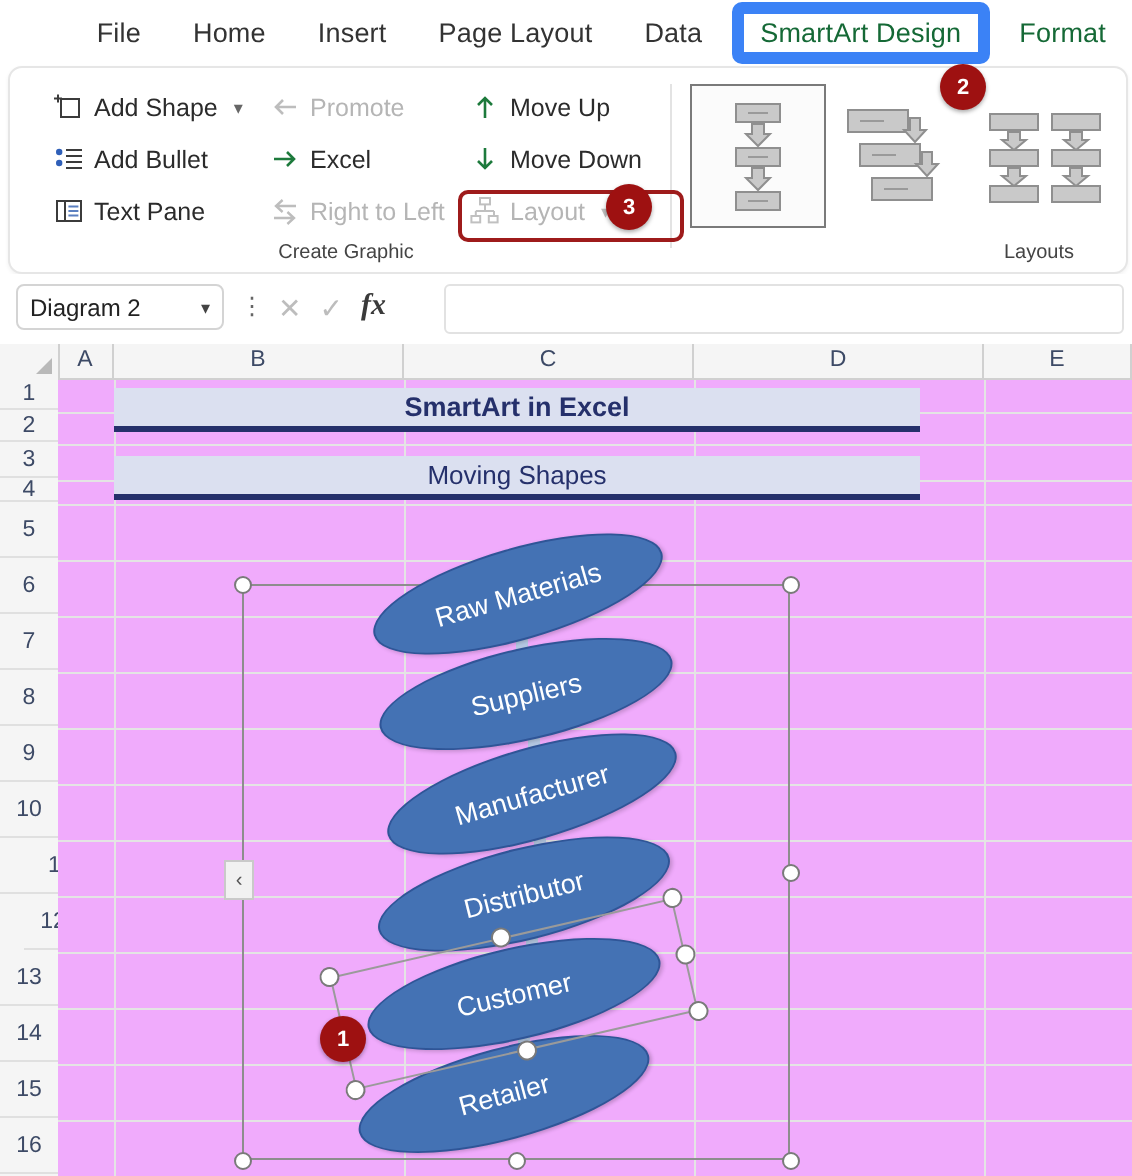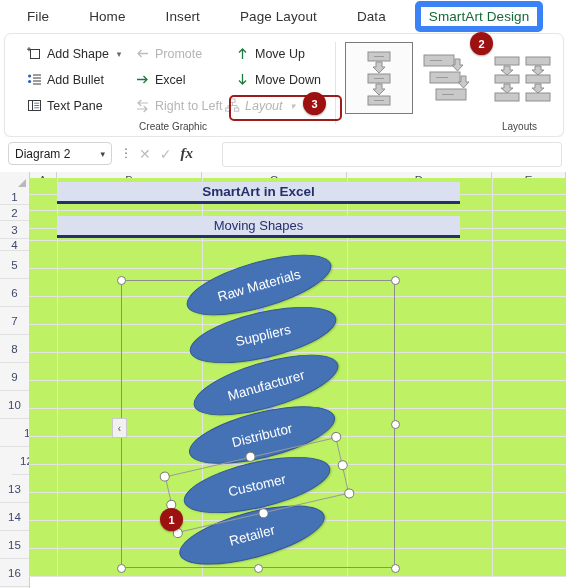--- a/index.html
+++ b/index.html
@@ -6,21 +6,21 @@
   body{
     width:566px;height:588px;overflow:hidden;
     font-family:"Liberation Sans",sans-serif;
     background:#ffffff;
     -webkit-font-smoothing:antialiased;
   }
   .app{position:relative;width:566px;height:588px;}
 
   
   .tabbar{position:absolute;left:0;top:0;width:566px;height:33px;background:#fff;}
-  .tabs{display:flex;align-items:center;height:33px;padding-left:14px;gap:14px;}
+  .tabs{display:flex;align-items:center;height:33px;padding-left:14px;gap:0px;justify-content:flex-end;}
   .tab{
     font-size:13.5px;color:#333333;padding:4px 13px;white-space:nowrap;
     letter-spacing:.1px;
   }
   .tab.ctx{color:#156936;font-weight:400;}
   .tab.highlight{
     border:6px solid #3b82f6;border-radius:5px;padding:2px 8px;margin:0 2px;
     color:#156936;
   }
 
@@ -105,21 +105,21 @@
   .corner:after{content:"";position:absolute;right:3px;bottom:2px;width:0;height:0;border-left:8px solid transparent;border-bottom:8px solid #b9b9b9;}
   .ch{
     position:absolute;top:0;height:17px;line-height:17px;text-align:center;
     font-size:11.5px;color:#3d4a66;border-right:1px solid #d0d0d0;box-sizing:border-box;
   }
   .rowhdr{position:absolute;left:0;top:17px;width:29px;height:399px;background:#f5f5f5;border-right:1px solid #d0d0d0;}
   .rh{
     position:absolute;left:0;width:29px;text-align:center;
     font-size:11.5px;color:#3d4a66;border-bottom:1px solid #e0e0e0;box-sizing:border-box;
   }
-  .cells{position:absolute;left:29px;top:6px;width:537px;height:399px;background:#bef264;}
+  .cells{position:absolute;left:29px;top:18px;width:537px;height:399px;background:#f0abfc;}
   .gline-h{position:absolute;left:0;height:1px;background:#e4e4e4;width:537px;}
   .gline-v{position:absolute;top:0;width:1px;background:#e4e4e4;height:399px;}
 
   
   .banner{
     position:absolute;background:#dbe0f0;border-bottom:3px solid #25306b;
     display:flex;align-items:center;justify-content:center;
     color:#25306b;box-sizing:border-box;
   }
   #banner1{left:28px;top:4px;width:403px;height:22px;font-size:13.5px;font-weight:bold;}
@@ -257,21 +257,21 @@
 
         <div class="cmd" style="left:222px;top:36px;">
           <span class="ic">
             <svg width="15" height="15" viewBox="0 0 15 15">
               <path d="M7.5 2 V12 M4 8.5 L7.5 12 L11 8.5" stroke="#1d7a3c" stroke-width="1.3" fill="none"></path>
             </svg>
           </span>
           <span>Move Down</span>
         </div>
 
-        <div class="cmd dis" style="left:212px;top:62px;font-style:italic;">
+        <div class="cmd dis" style="left:222px;top:62px;">
           <span class="ic">
             <svg width="15" height="15" viewBox="0 0 15 15">
               <rect x="5" y="1" width="5" height="3.2" fill="none" stroke="#c0c0c0" stroke-width="1"></rect>
               <rect x="0.7" y="10" width="4.4" height="3.2" fill="none" stroke="#c0c0c0" stroke-width="1"></rect>
               <rect x="9.4" y="10" width="4.4" height="3.2" fill="none" stroke="#c0c0c0" stroke-width="1"></rect>
               <path d="M7.5 4.2 V7.5 M2.9 7.5 H12 M2.9 7.5 V10 M12 7.5 V10" stroke="#c0c0c0" stroke-width="1" fill="none"></path>
             </svg>
           </span>
           <span>Layout</span>
           <span class="caret dis">▾</span>

